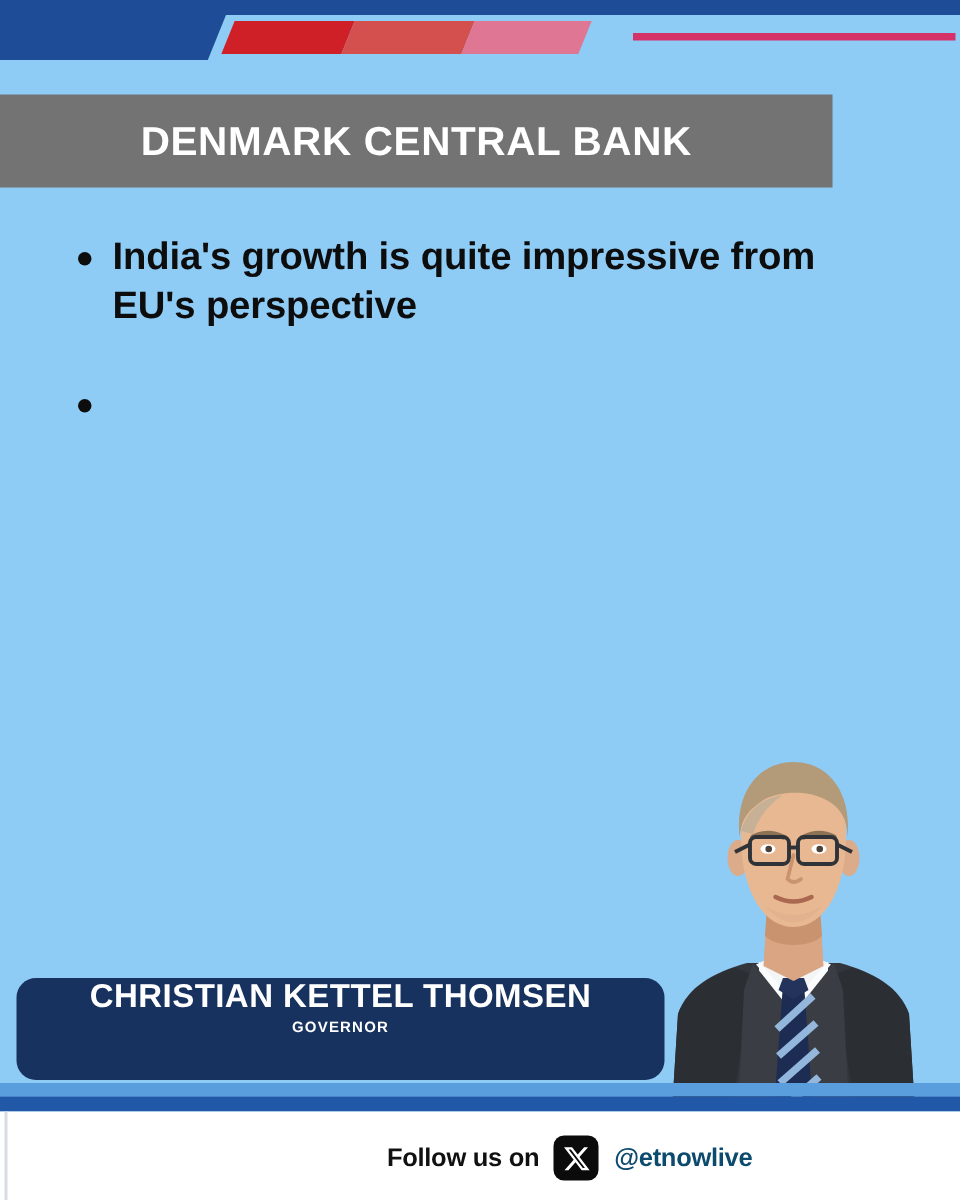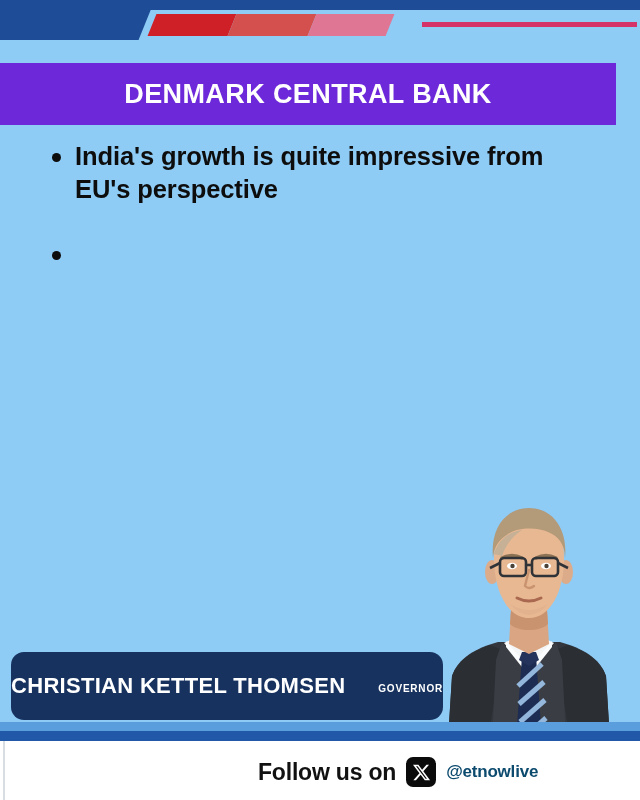--- a/index.html
+++ b/index.html
@@ -46,39 +46,39 @@
     position: absolute;
     left: 422px; top: 12px;
     width: 215px; height: 5px;
     background: #d6326a;
   }
 
   
   .title-bar {
     position: absolute;
     left: 0; top: 63px;
-    width: 616px; height: 62px;
-    background: #6d28d9;
+    width: 555px; height: 62px;
+    background: #737373;
     display: flex;
     align-items: center;
     justify-content: center;
   }
   .title-bar .title-text {
     color: #ffffff;
     font-size: 27px;
     font-weight: 700;
     letter-spacing: 0.4px;
     text-align: center;
     white-space: nowrap;
   }
 
   
   .bullets {
     position: absolute;
-    left: 0; top: 140px;
+    left: 0; top: 155px;
     width: 620px;
     padding: 0;
     margin: 0;
   }
   .bullet-row {
     display: flex;
     align-items: flex-start;
     margin-bottom: 32px;
     padding-left: 52px;
   }
@@ -113,23 +113,23 @@
   
   .nameplate {
     position: absolute;
     left: 11px;
     top: 652px;
     width: 432px;
     height: 68px;
     background: #17325f;
     border-radius: 13px;
     display: flex;
-    flex-direction: row;
+    flex-direction: column;
     align-items: center;
-    justify-content: space-between;
+    justify-content: flex-start;
     z-index: 5;
   }
   .nameplate .person-name {
     color: #ffffff;
     font-size: 22px;
     font-weight: 700;
     letter-spacing: 0.3px;
     line-height: 1.1;
     white-space: nowrap;
   }
@@ -173,21 +173,21 @@
   }
   .follow-group {
     position: absolute;
     left: 258px; top: 16px;
     display: flex;
     align-items: center;
     gap: 10px;
   }
   .follow-label {
     color: #111111;
-    font-size: 23px;
+    font-size: 17px;
     font-weight: 700;
     letter-spacing: -0.2px;
   }
   .x-badge {
     width: 30px; height: 30px;
     background: #0b0b0b;
     border-radius: 7px;
     display: flex;
     align-items: center;
     justify-content: center;

